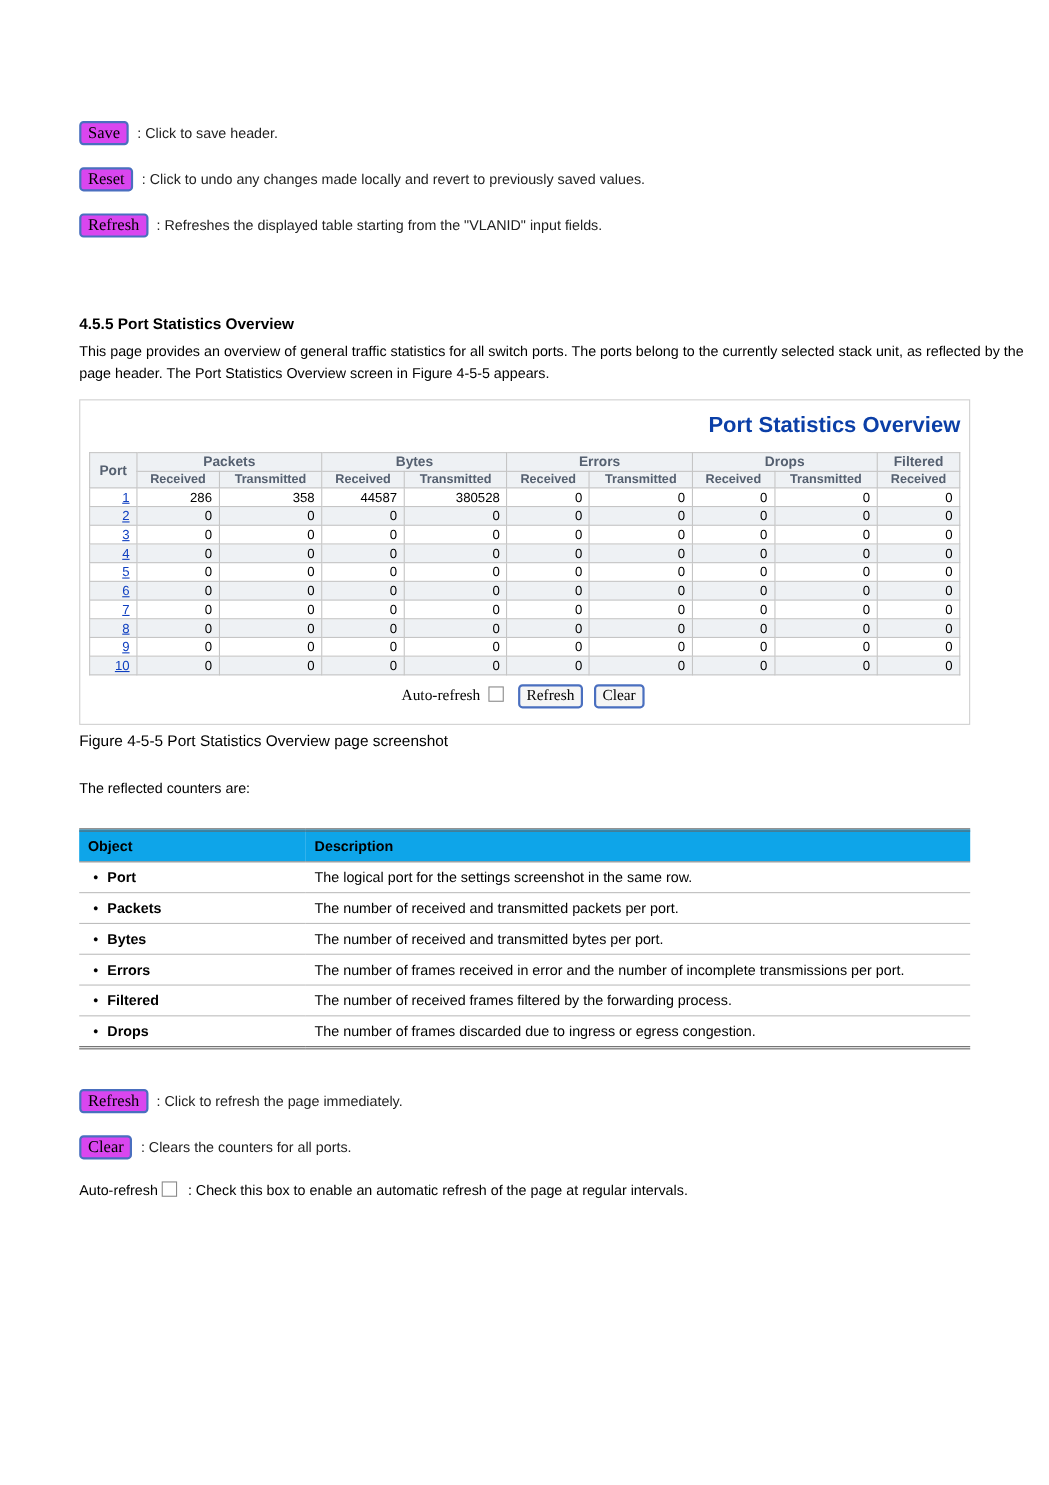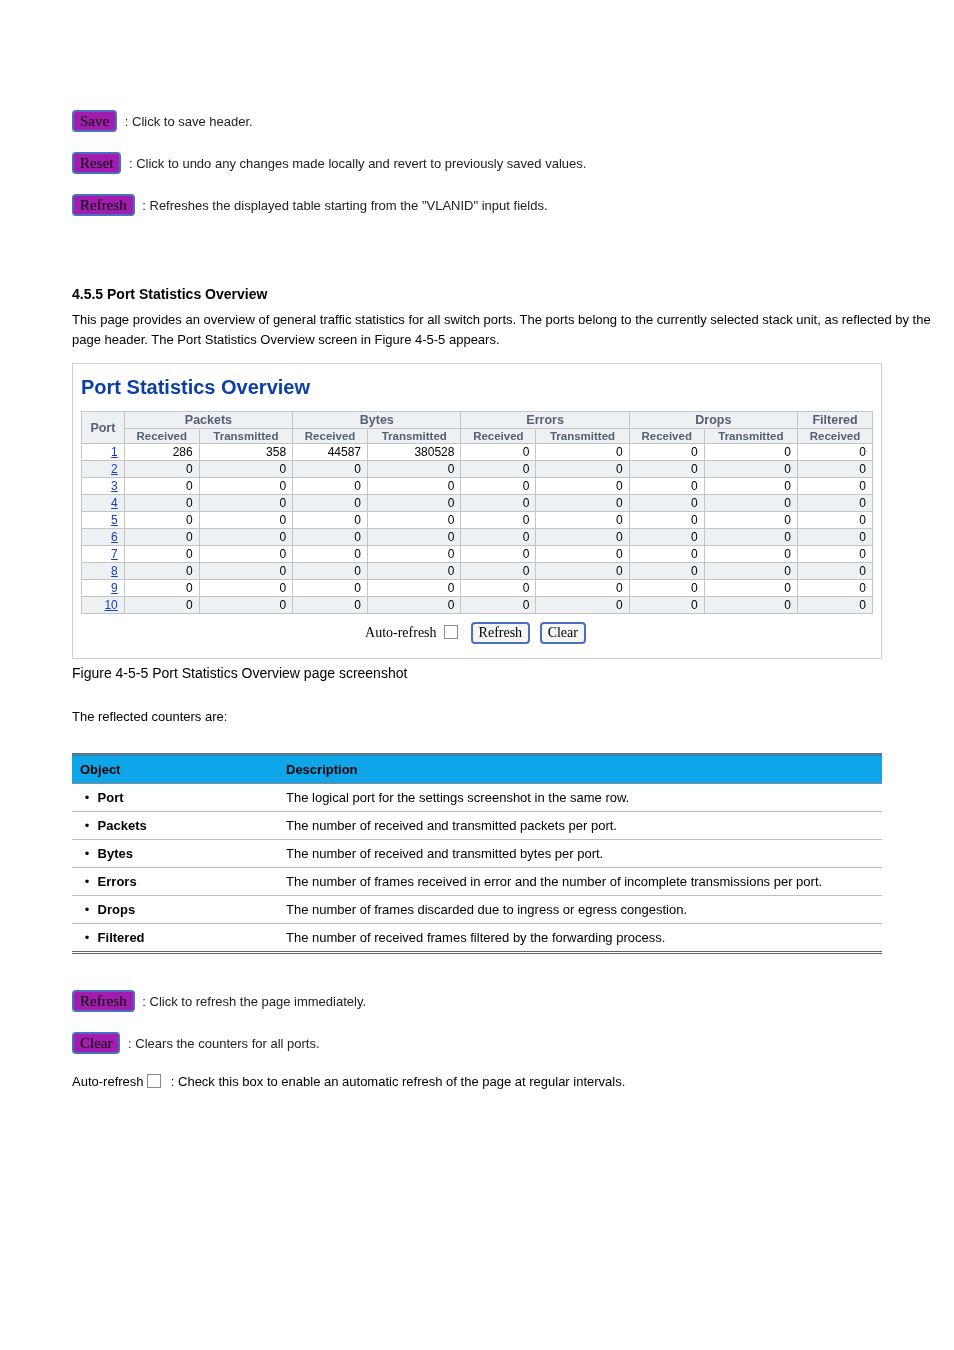--- a/index.html
+++ b/index.html
@@ -20,21 +20,21 @@
     padding: 110px 0 0 72px;
   }
   .btn {
     display: inline-block;
     font-family: "Times New Roman", serif;
     font-size: 15px;
     line-height: 18px;
     padding: 0 6px;
     border: 2px solid #4a6fbf;
     border-radius: 4px;
-    background: #a21caf;
+    background: #d946ef;
     cursor: pointer;
     user-select: none;
     margin-bottom: 10px;
   }
   .btn-desc {
     font-size: 13px;
     color: #222;
     margin: 0 0 6px 4px;
   }
   .btn-block { margin-bottom: 10px; }
@@ -49,21 +49,21 @@
     margin: 0 0 14px 72px;
     line-height: 1.5;
   }
 
   .panel-wrap {
     margin: 0 72px;
     border: 1px solid #d0d0d0;
     padding: 12px 8px 14px 8px;
   }
   .panel-title {
-    text-align: left;
+    text-align: right;
     font-family: Arial, Helvetica, sans-serif;
     font-weight: bold;
     font-size: 20px;
     color: #0b3fa7;
     margin: 0 0 12px 0;
   }
   table.stats {
     border-collapse: collapse;
     width: 100%;
     font-size: 12px;
@@ -374,26 +374,26 @@
         </tr>
         <tr>
           <td><span class="bullet">•</span><span style="font-weight: bold;"> Bytes</span></td>
           <td>The number of received and transmitted bytes per port.</td>
         </tr>
         <tr>
           <td><span class="bullet">•</span><span style="font-weight: bold;"> Errors</span></td>
           <td>The number of frames received in error and the number of incomplete transmissions per port.</td>
         </tr>
         <tr>
+          <td><span class="bullet">•</span><span style="font-weight: bold;"> Filtered</span></td>
+          <td>The number of received frames filtered by the forwarding process.</td>
+        </tr>
+        <tr>
           <td><span class="bullet">•</span><span style="font-weight: bold;"> Drops</span></td>
           <td>The number of frames discarded due to ingress or egress congestion.</td>
-        </tr>
-        <tr>
-          <td><span class="bullet">•</span><span style="font-weight: bold;"> Filtered</span></td>
-          <td>The number of received frames filtered by the forwarding process.</td>
         </tr>
       </tbody>
   </table>
 
   <div class="bottom-btns">
     <div class="btn-block">
       <span class="btn">Refresh</span>
       <span class="btn-desc">: Click to refresh the page immediately.</span>
     </div>
     <div class="btn-block">

